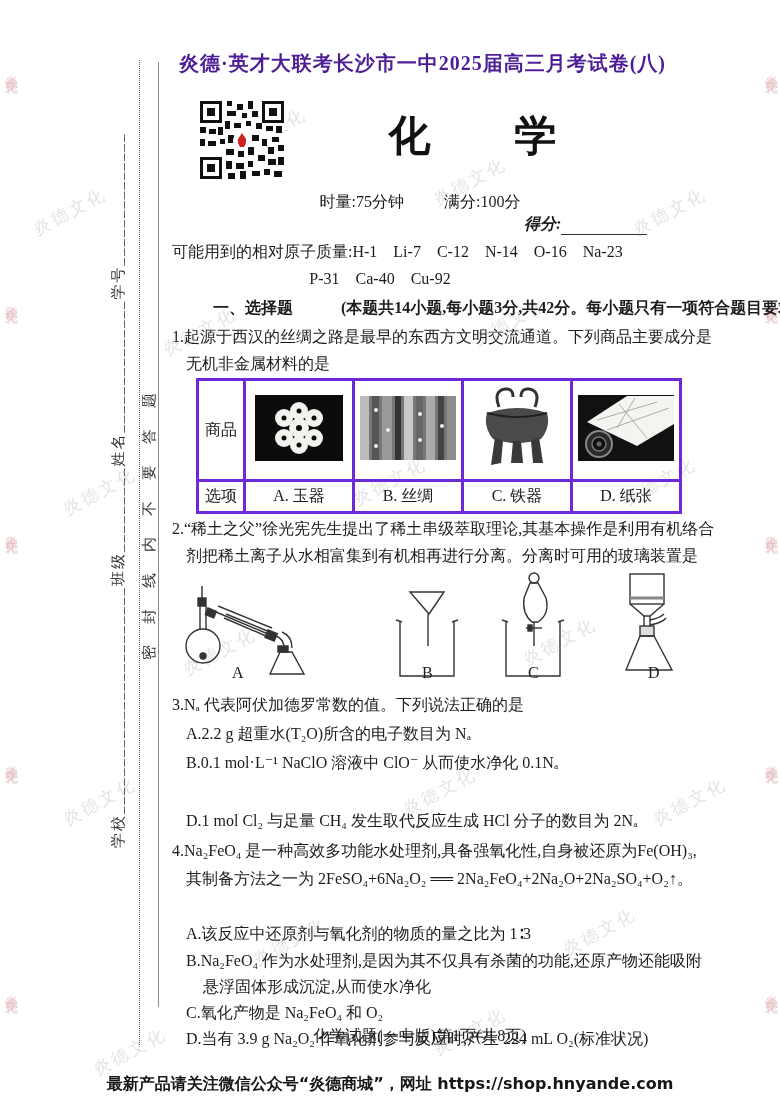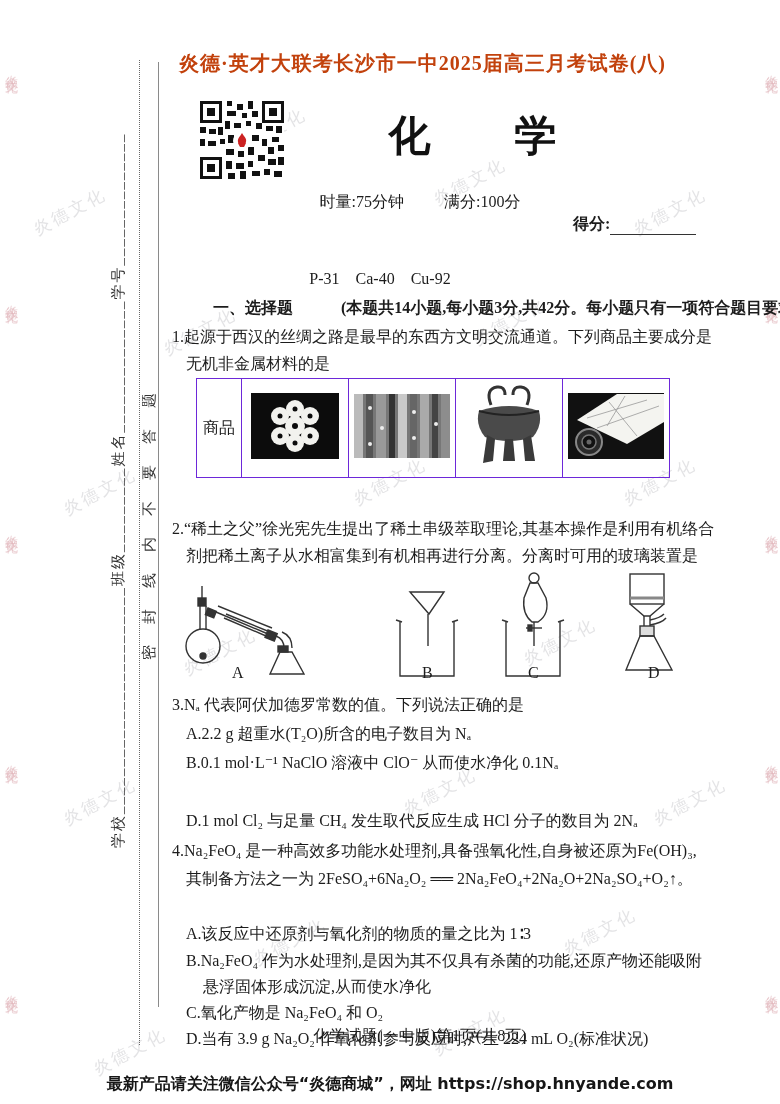--- a/index.html
+++ b/index.html
@@ -18,34 +18,34 @@
   .dotted-line{position:absolute;left:139px;top:60px;height:985px;border-left:1px dotted #666;}
   .solid-line{position:absolute;left:158px;top:62px;height:945px;border-left:1px solid #8a8a8a;}
   .binding-fields{
     position:absolute;left:106px;top:848px;width:645px;line-height:24px;font-size:15px;
     transform:rotate(-90deg);transform-origin:0 0;white-space:nowrap;letter-spacing:2px;color:#333;}
   .seal-text{
     position:absolute;left:140px;top:660px;width:300px;line-height:18px;font-size:15px;
     transform:rotate(-90deg);transform-origin:0 0;white-space:nowrap;letter-spacing:21px;color:#333;}
   
   .exam-header{left:170px;top:50px;width:505px;text-align:center;font-size:20px;font-weight:bold;
-      letter-spacing:1px;color:#c2410c;}
+      letter-spacing:1px;color:#4c1d95;}
   .subject-title{left:285px;top:108px;width:375px;text-align:center;font-size:42px;font-weight:bold;color:#111;}
   .meta-row{left:170px;top:192px;width:500px;text-align:center;font-size:16px;}
   .meta-row span{margin:0 18px;}
-  .score-row{left:573px;top:214px;font-size:16px;font-weight:bold;}
+  .score-row{left:524px;top:214px;font-size:16px;font-weight:bold;font-style:italic;}
   .score-blank{display:inline-block;width:86px;border-bottom:1px solid #333;height:16px;vertical-align:bottom;}
   .masses1{left:172px;top:242px;width:500px;font-size:16px;}
   .masses2{left:170px;top:269px;width:420px;text-align:center;font-size:16px;}
   
   .line{position:absolute;font-size:16px;white-space:nowrap;}
   .b{font-weight:bold;margin-left:48px;}
   
   .qtable{position:absolute;left:196px;top:378px;border-collapse:collapse;}
-  .qtable td{border:1px solid #6d28d9;text-align:center;font-size:16px;padding:0;}
+  .qtable td{border:3px solid #6d28d9;text-align:center;font-size:16px;padding:0;}
   .qtable .hdr{width:44px;}
   .qtable .img-cell{width:106px;height:98px;vertical-align:middle;}
   .qtable .opt-cell{height:29px;}
   
   .app svg{overflow:visible;}
   .app-label{position:absolute;font-size:16px;}
   
   .footer{left:170px;top:1026px;width:500px;text-align:center;font-size:16px;}
   .promo{left:0;top:1074px;width:780px;text-align:center;font-size:16px;font-weight:bold;
       font-family:"DejaVu Sans","Liberation Sans",sans-serif;color:#161616;}
@@ -162,20 +162,21 @@
 
   <div class="abs meta-row">
     <span>时量:75分钟</span>
     <span>满分:100分</span>
   </div>
 
   <div class="abs score-row">
     <span>得分:</span><span class="score-blank"></span>
   </div>
 
+  <div class="abs masses1">可能用到的相对原子质量:H-1　Li-7　C-12　N-14　O-16　Na-23</div>
   <div class="abs masses2">P-31　Ca-40　Cu-92</div>
 
   <div class="line" style="left:165px;top:298px">
     <span class="b">一、选择题</span><span class="b">(本题共14小题,每小题3分,共42分。每小题只有一项符合题目要求)</span>
   </div>
 
   <div class="line" style="left:172px;top:327px">1.起源于西汉的丝绸之路是最早的东西方文明交流通道。下列商品主要成分是</div>
   <div class="line" style="left:186px;top:354px">无机非金属材料的是</div>
 
   <table class="qtable">
@@ -253,20 +254,27 @@
                 <path d="M58 4 L40 34"></path>
           </g>
           <g>
             <circle cx="22" cy="50" r="13" fill="#2a2a2a" stroke="#888" stroke-width="2"></circle>
             <circle cx="22" cy="50" r="7" fill="#111" stroke="#777" stroke-width="1.5"></circle>
             <circle cx="22" cy="50" r="2.5" fill="#666"></circle>
           </g>
         </svg>
       </td>
     </tr>
+    <tr>
+      <td class="hdr opt-cell">选项</td>
+      <td class="opt-cell">A. 玉器</td>
+      <td class="opt-cell">B. 丝绸</td>
+      <td class="opt-cell">C. 铁器</td>
+      <td class="opt-cell">D. 纸张</td>
+    </tr>
   </tbody>
     </table>
 
   <div class="line" style="left:172px;top:519px">2.“稀土之父”徐光宪先生提出了稀土串级萃取理论,其基本操作是利用有机络合</div>
   <div class="line" style="left:186px;top:546px">剂把稀土离子从水相富集到有机相再进行分离。分离时可用的玻璃装置是</div>
 
   <div class="abs app" style="left:172px;top:578px">
     <svg width="140" height="100" viewBox="0 0 140 100" stroke="#333" fill="none" stroke-width="1.4">
       <line x1="30" y1="8" x2="30" y2="20"></line>
       <rect x="26" y="20" width="8" height="8" fill="#333"></rect>

